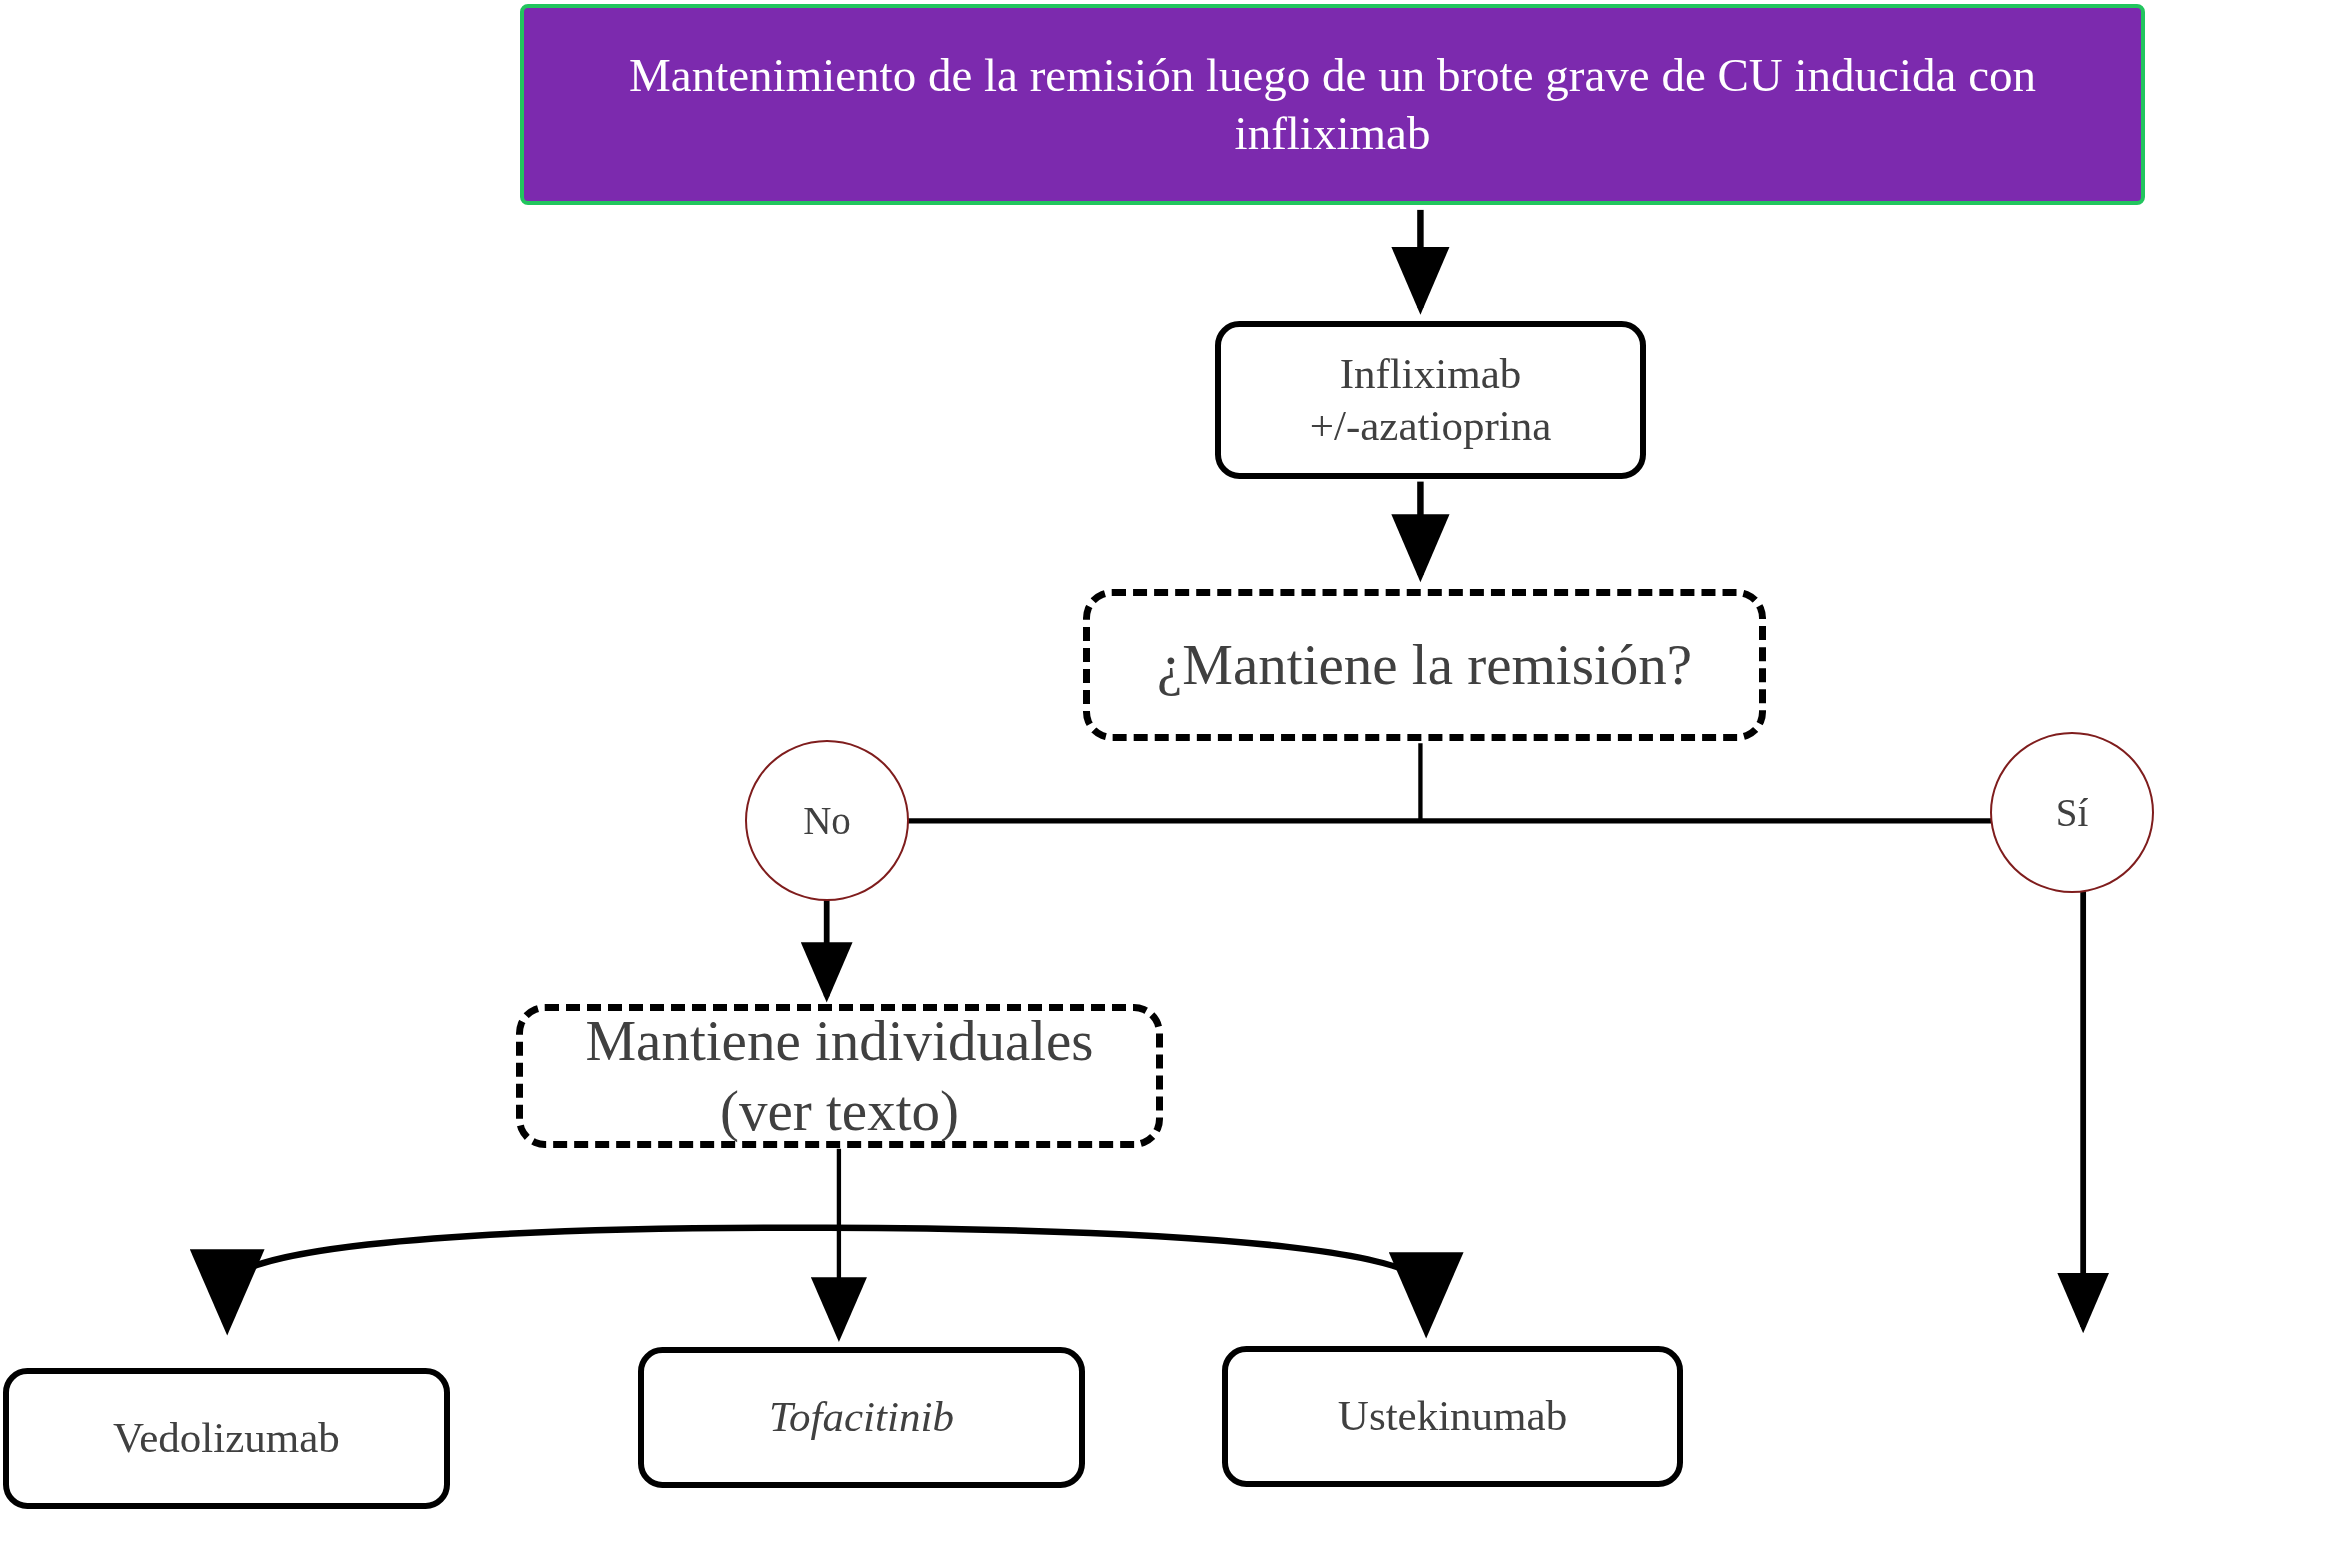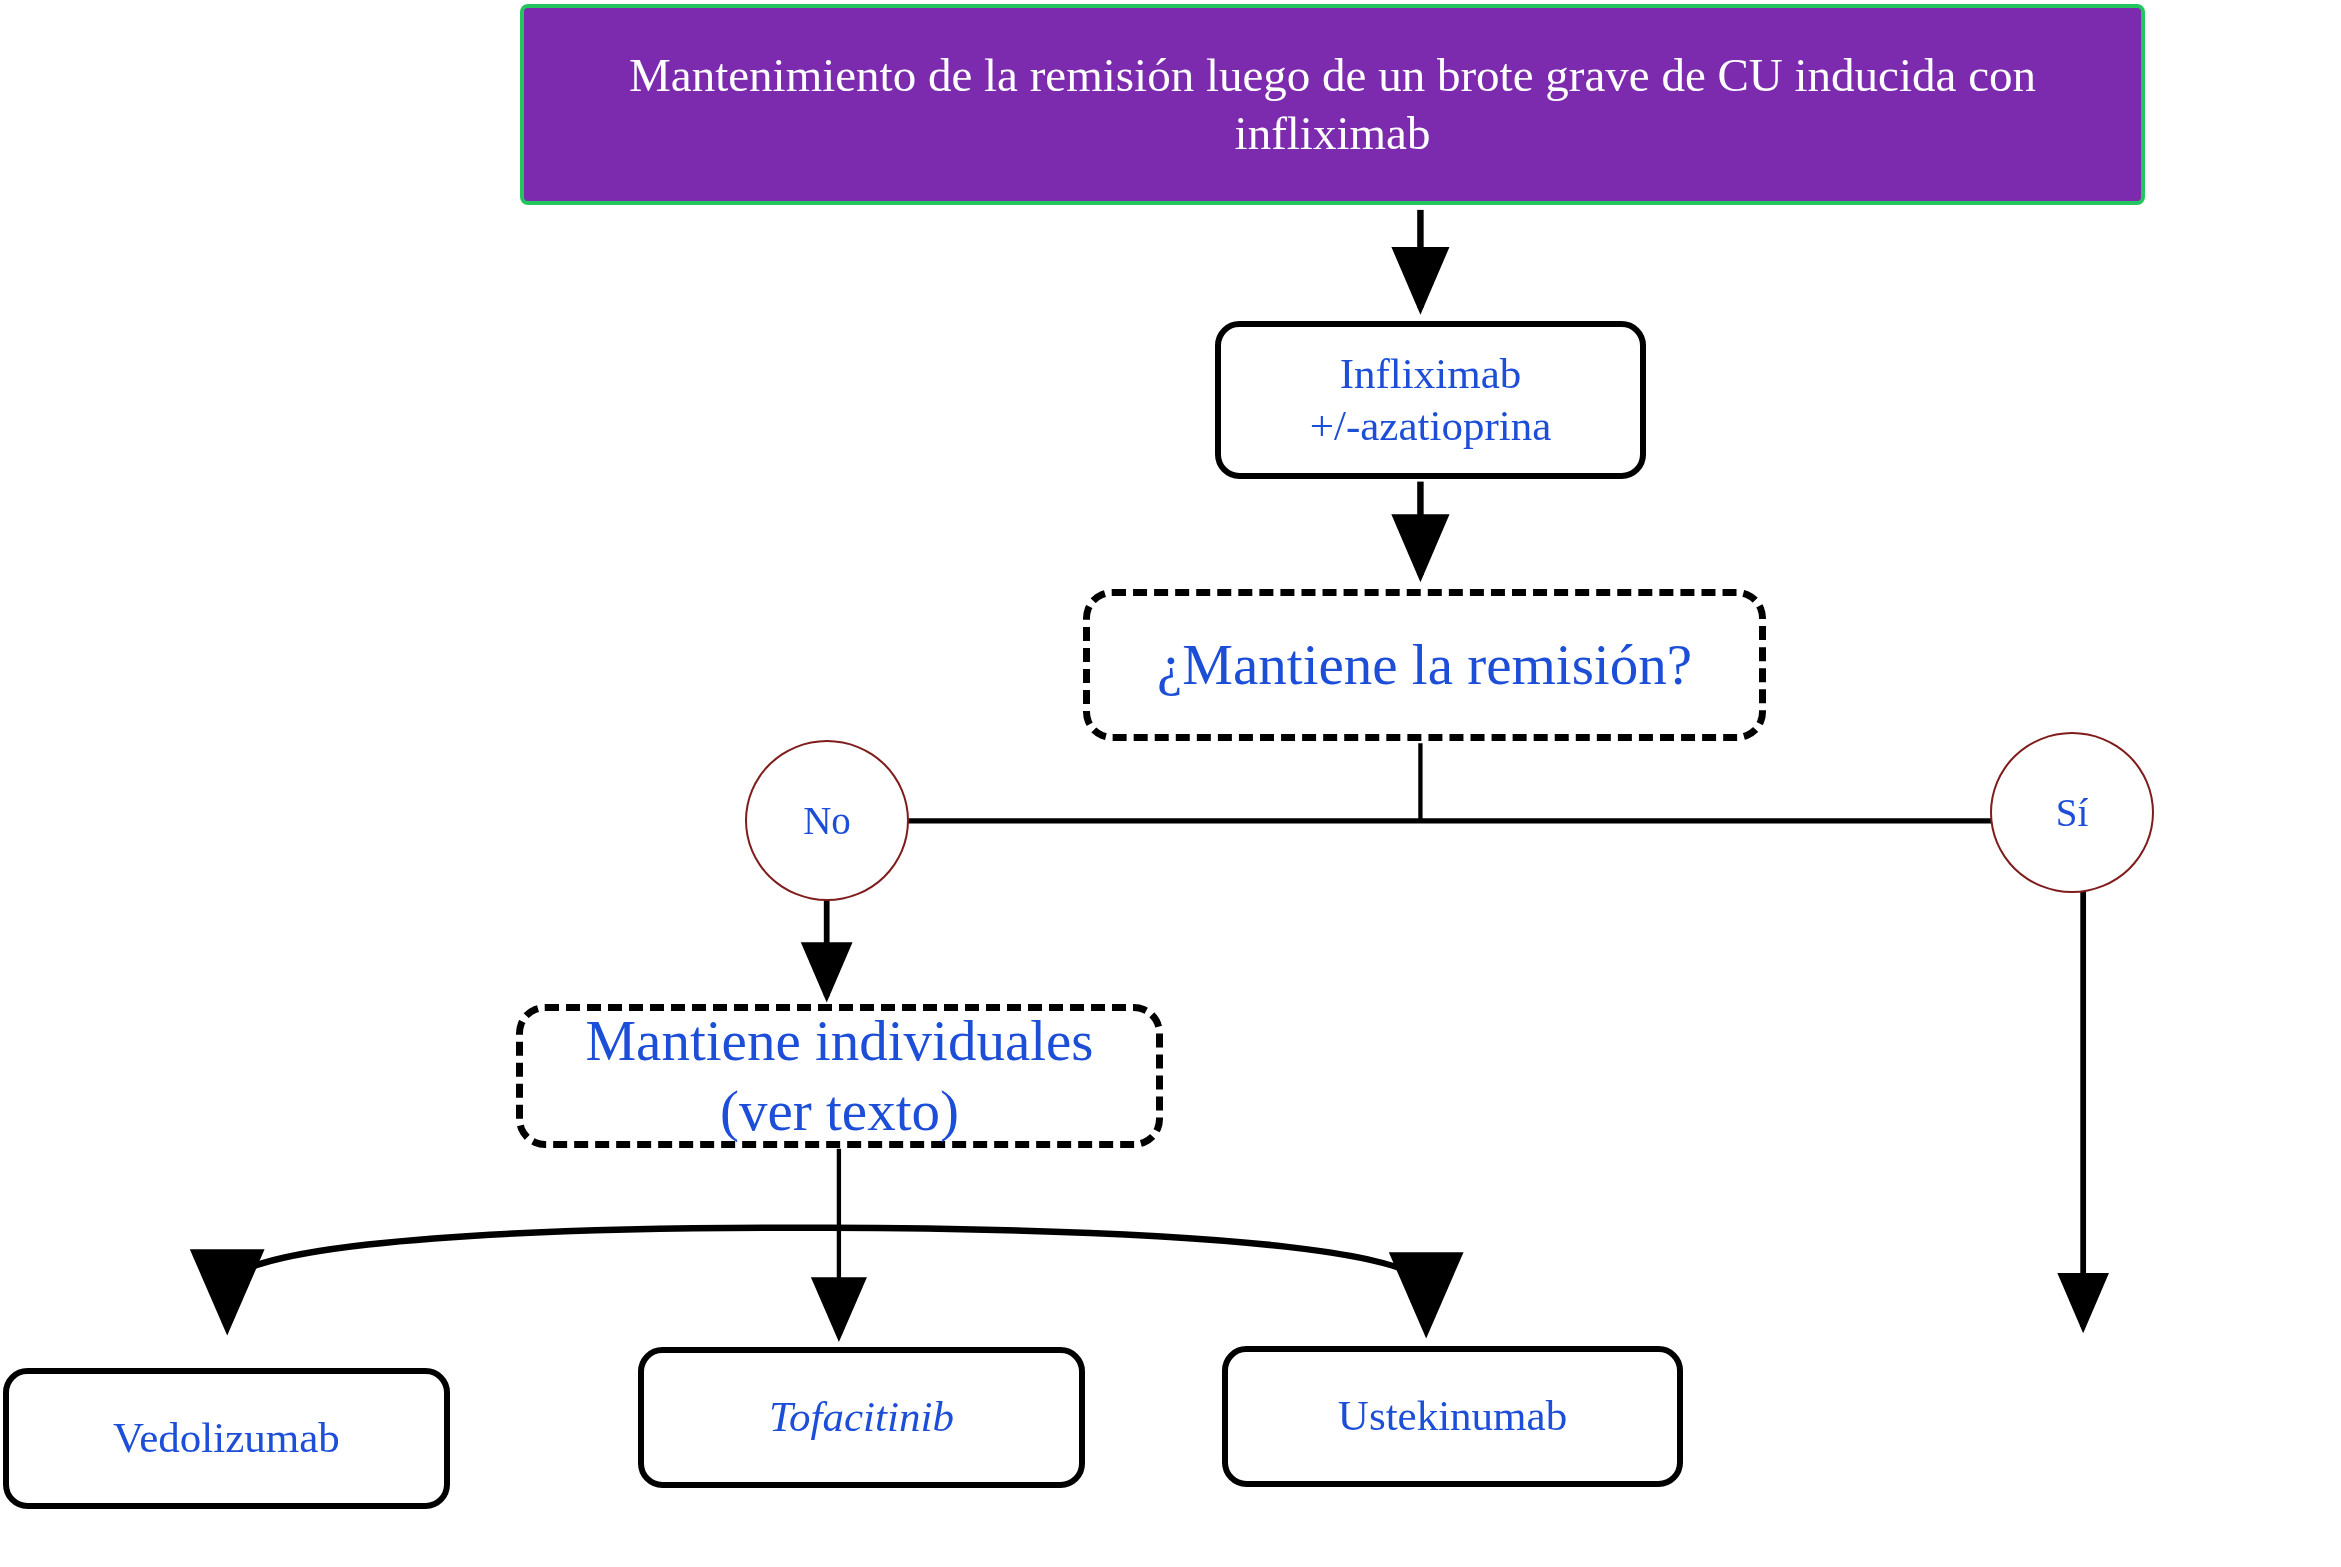--- a/index.html
+++ b/index.html
@@ -25,21 +25,21 @@
     height: 1567px;
     pointer-events: none;
   }
   .node {
     position: absolute;
     box-sizing: border-box;
     display: flex;
     align-items: center;
     justify-content: center;
     text-align: center;
-    color: #1d4ed8;
+    color: #404040;
     background: #ffffff;
     z-index: 2;
   }
   .node .txt {
     display: block;
     white-space: pre-line;
     line-height: 1.22;
   }
 
   

